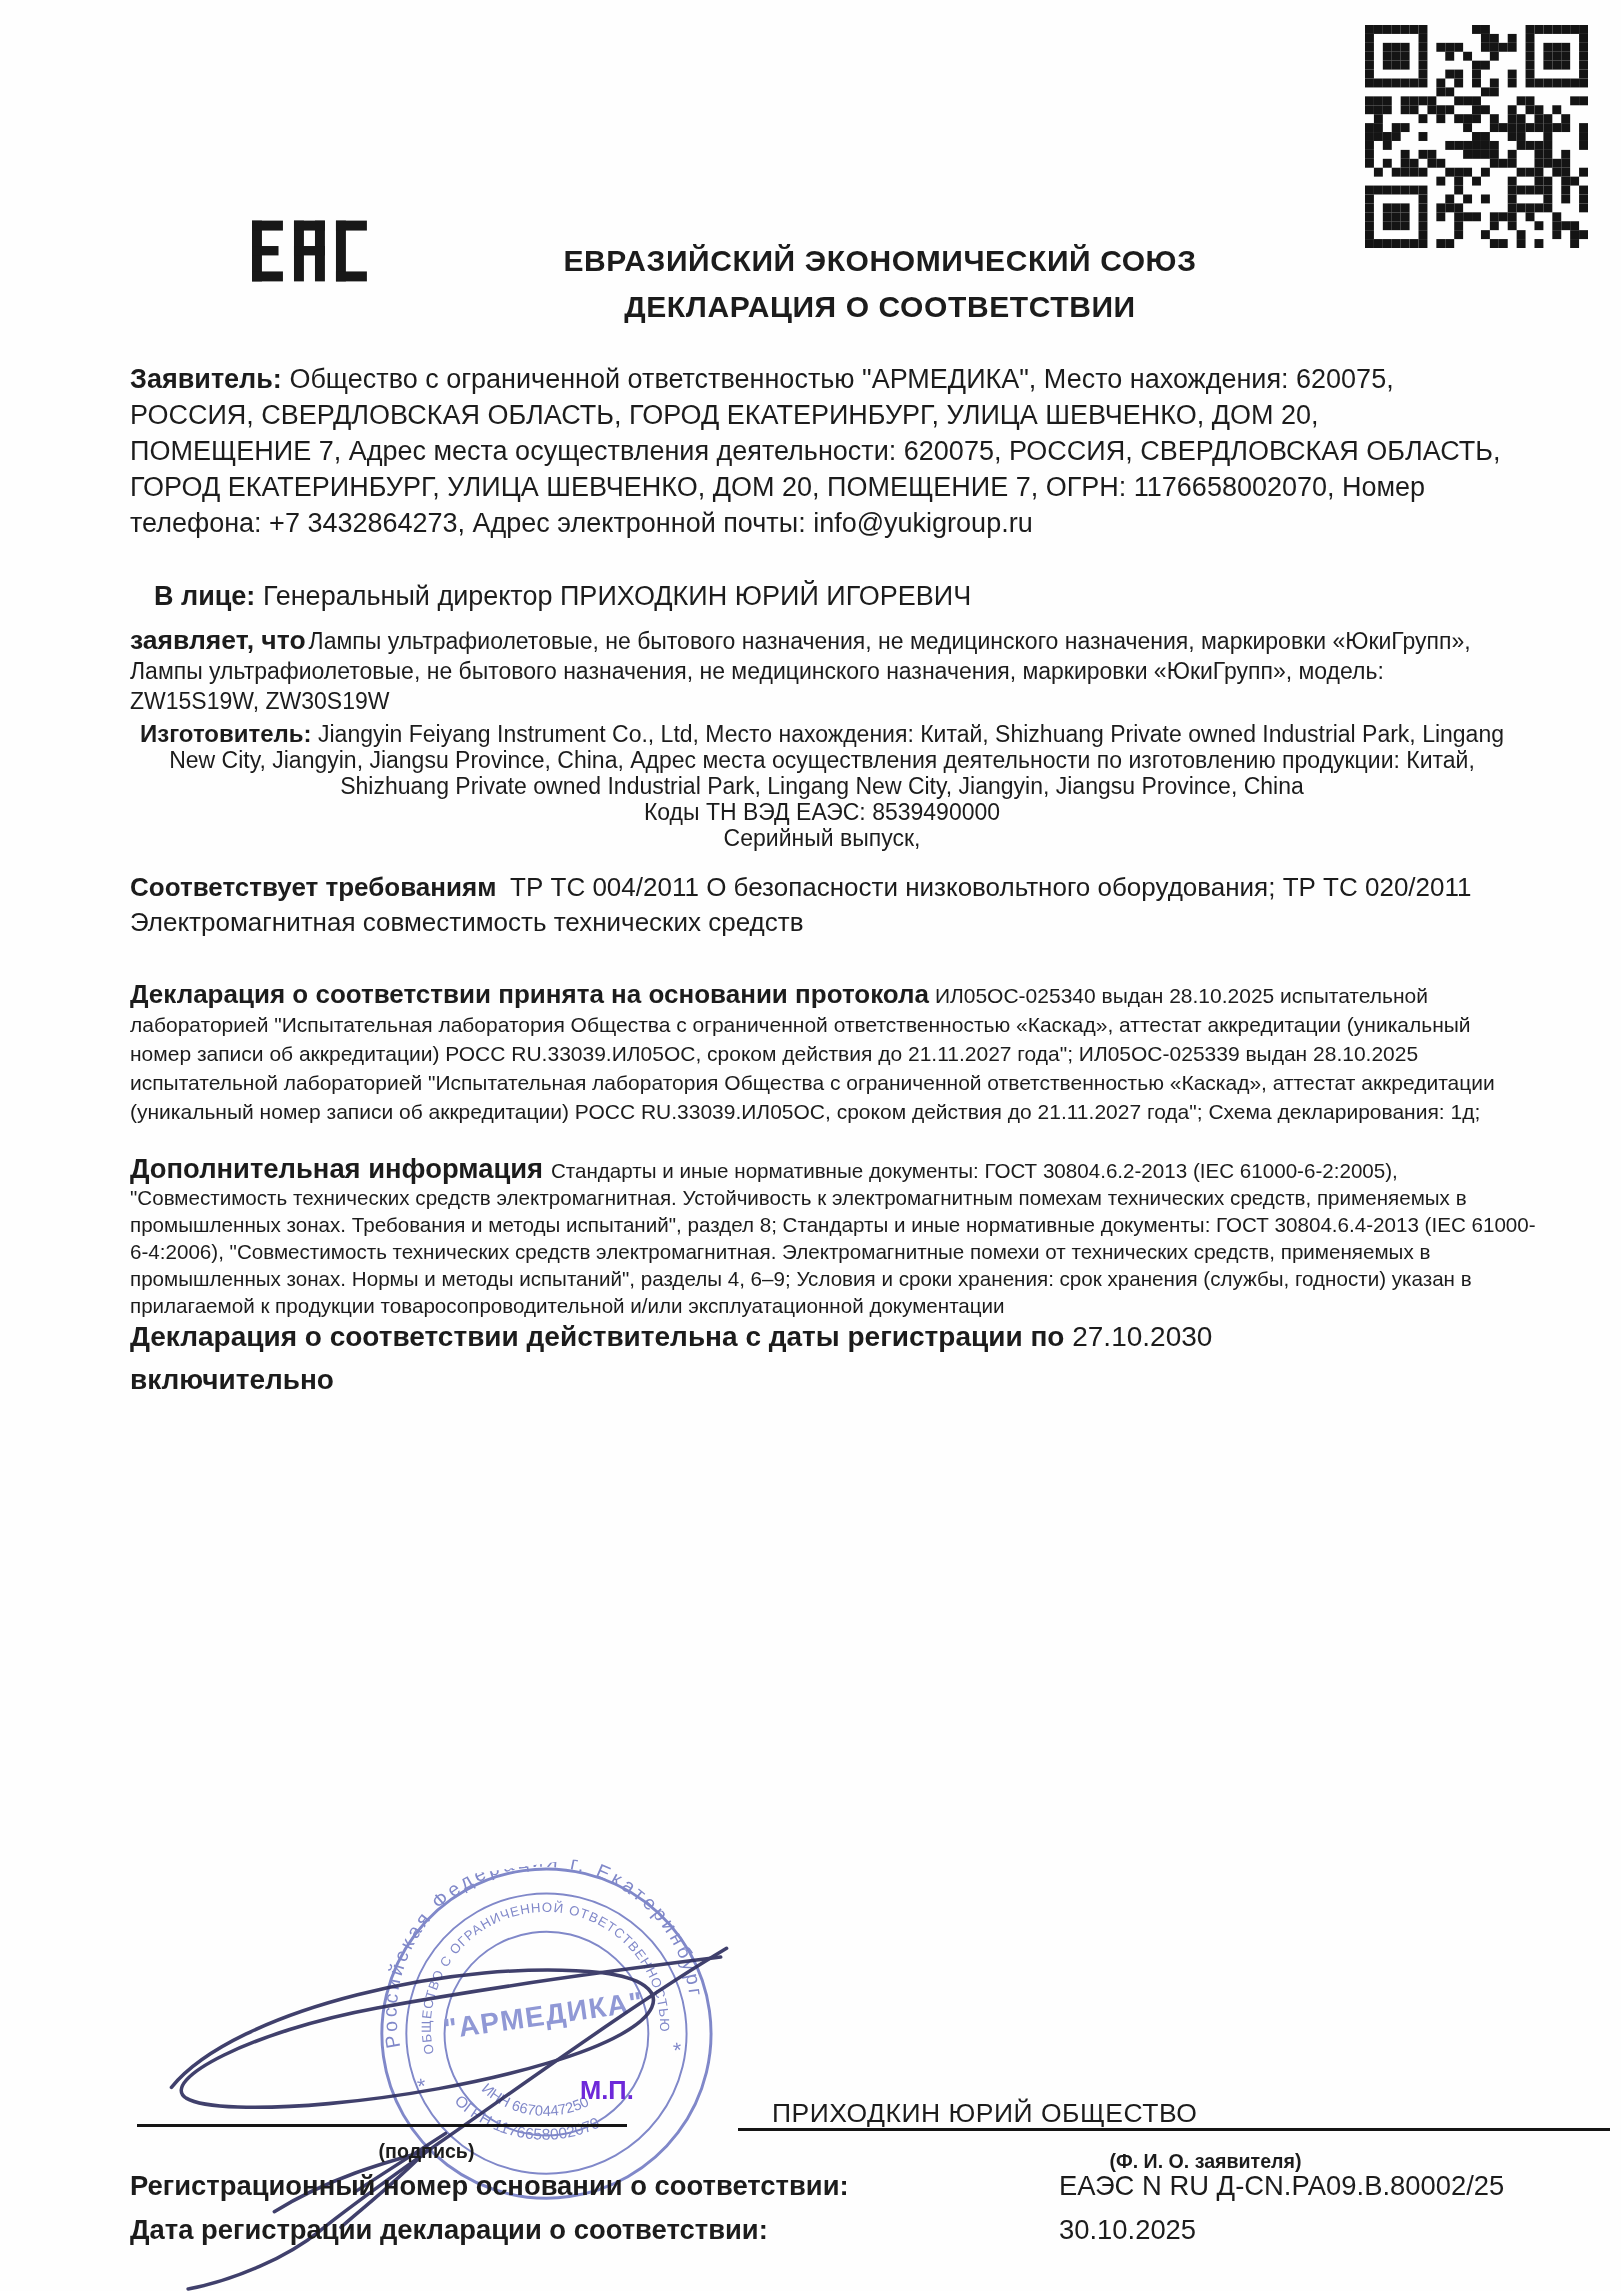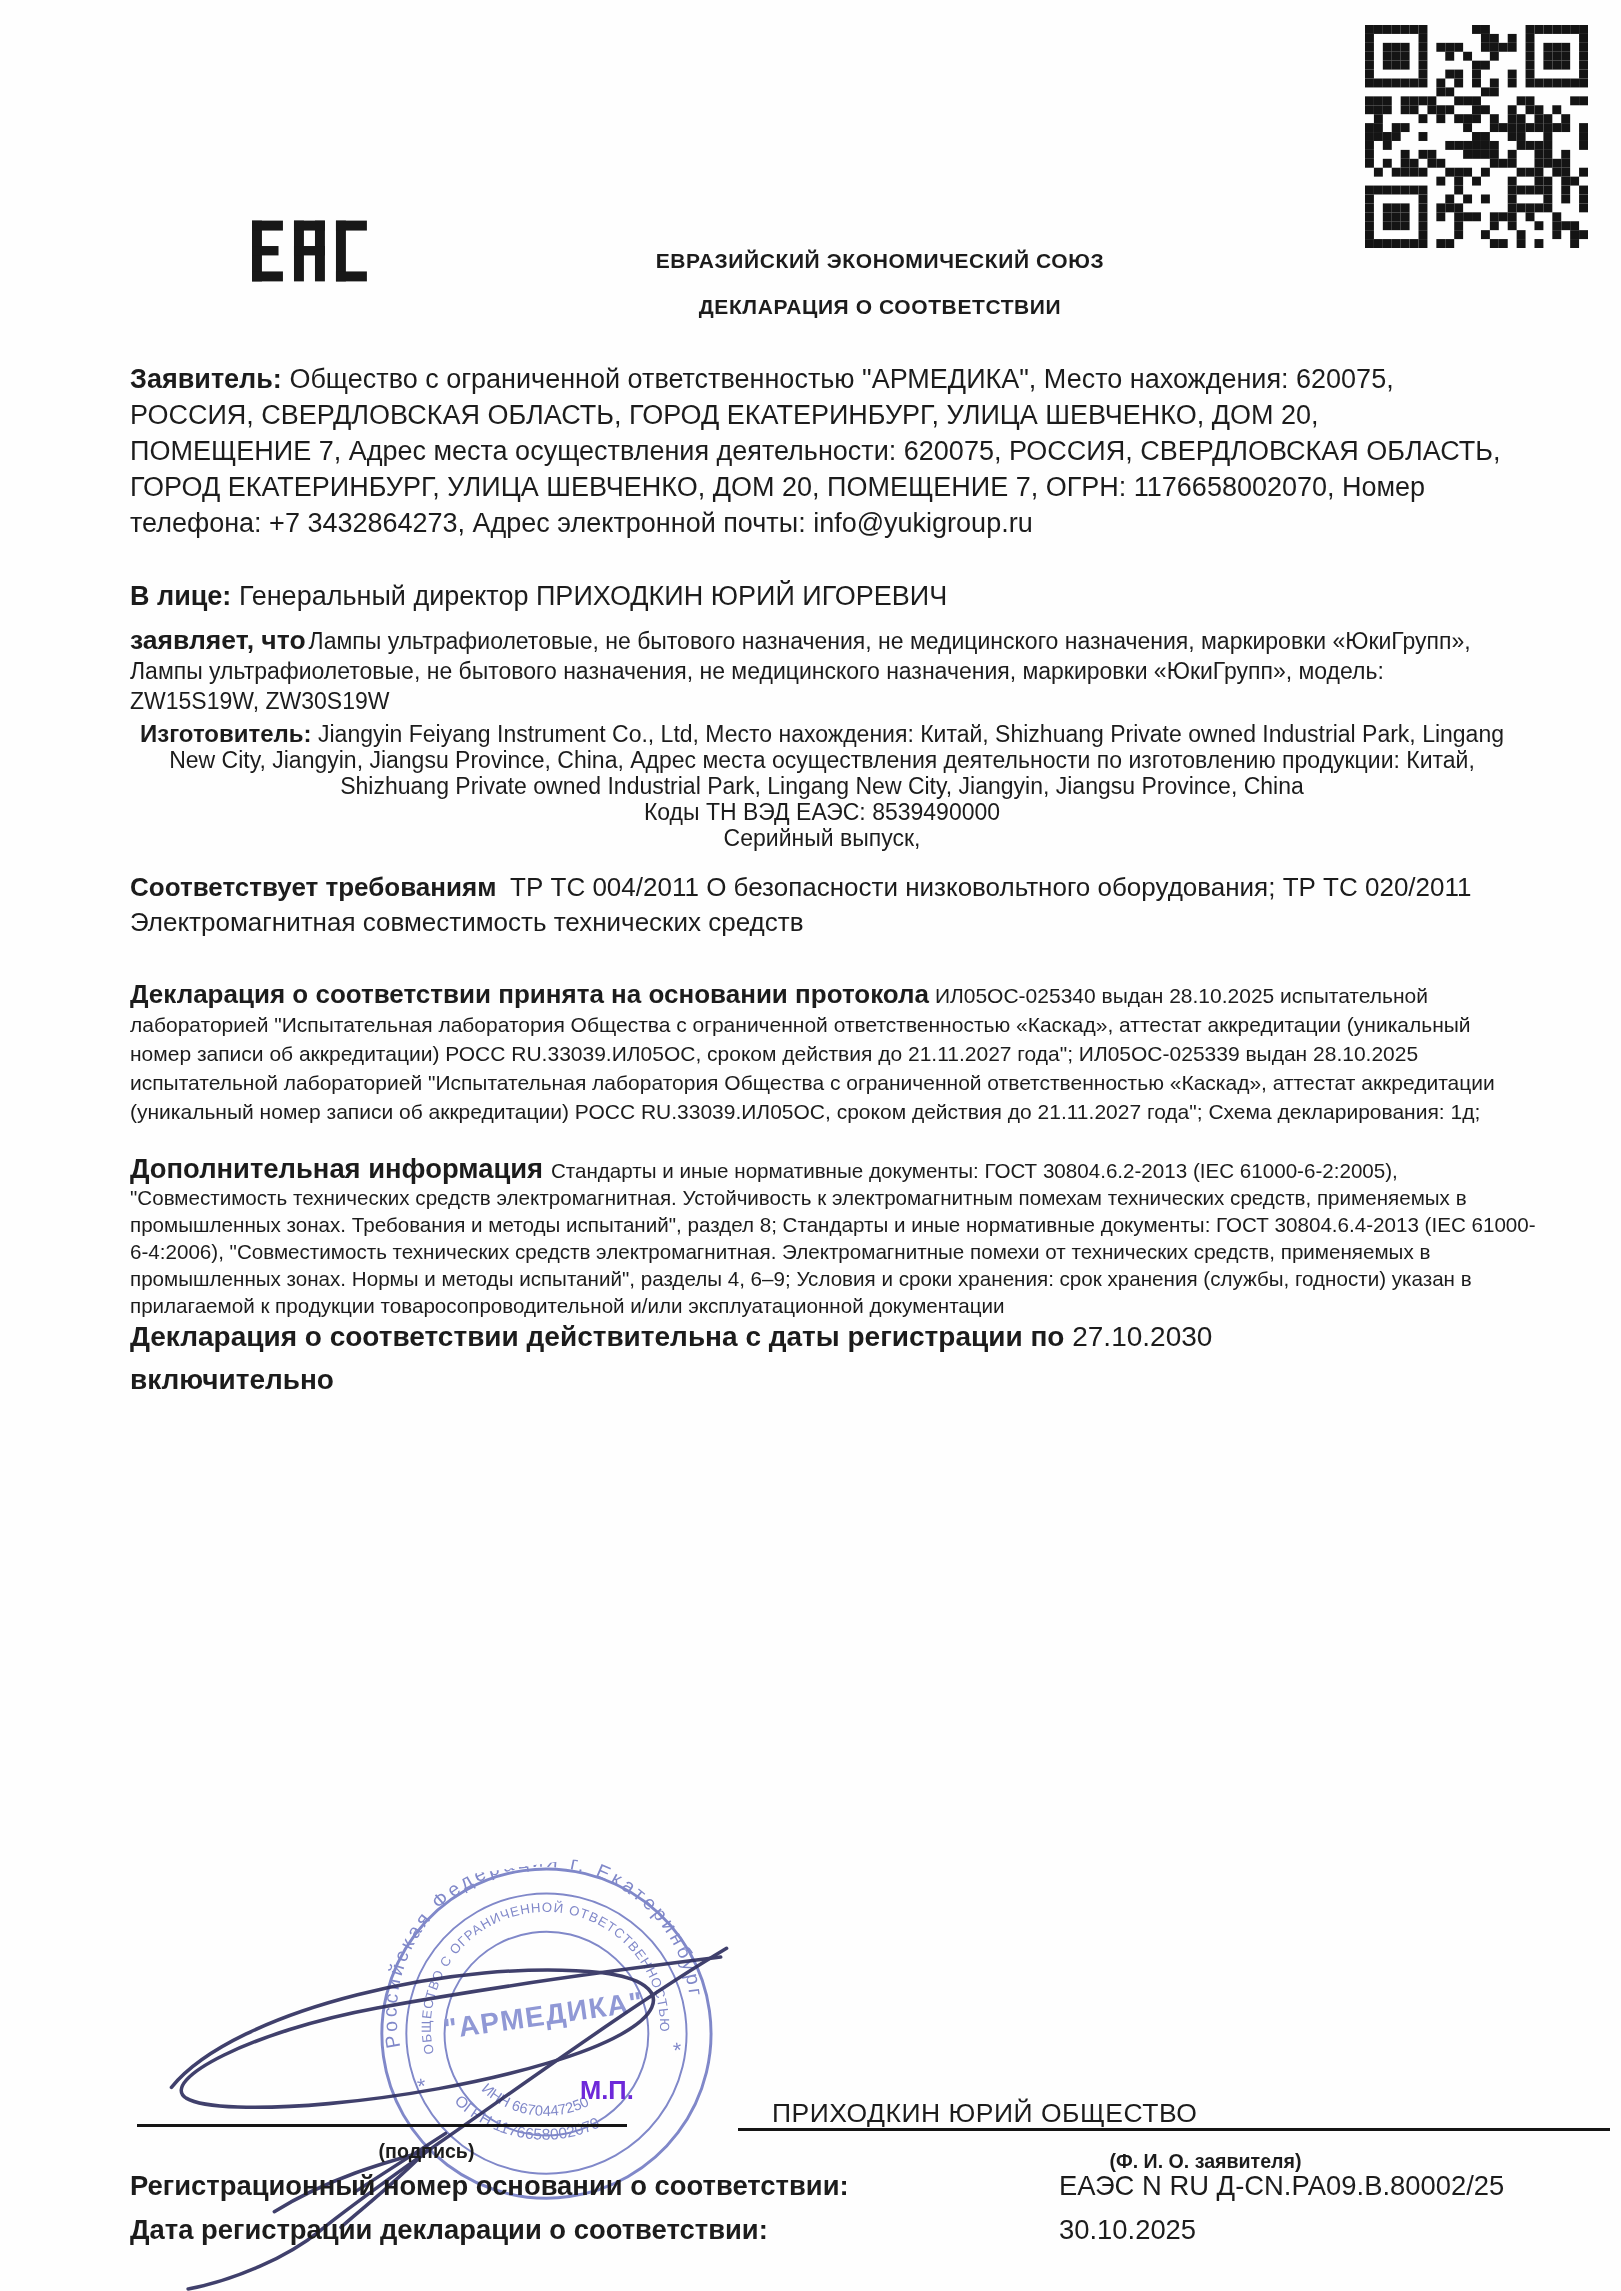--- a/index.html
+++ b/index.html
@@ -10,25 +10,25 @@
     background:#fefefe;
     font-family:"Liberation Sans",sans-serif;
     color:#1c1c1c;
     overflow:hidden;
   }
   .abs{position:absolute;}
   
   .eac-logo{left:252px;top:196px;width:116px;height:110px;}
   .qr{left:1365px;top:24.5px;width:223px;height:223px;}
   .titles{left:412px;top:238px;width:936px;text-align:center;}
-  .title-line{font-weight:bold;font-size:21px;letter-spacing:0.6px;line-height:46px;white-space:nowrap;}
+  .title-line{font-weight:bold;font-size:30px;letter-spacing:0.6px;line-height:46px;white-space:nowrap;}
   
   .para{left:130px;margin:0;}
   .p-applicant{top:361px;width:1377px;font-size:27px;line-height:36px;}
-  .p-person{top:578px;width:1377px;font-size:27px;line-height:36px;}
+  .p-person{top:578px;width:1377px;font-size:27px;line-height:36px;margin-left:24px;}
   .p-declares{top:625px;width:1372px;font-size:23px;line-height:30px;}
   .p-declares b{font-size:26.5px;margin-right:3px;}
   .p-manufacturer{top:721px;width:1384px;font-size:23px;line-height:26px;text-align:center;}
   .p-manufacturer b{font-size:24px;}
   .p-compliance{top:870px;width:1384px;font-size:26px;line-height:35px;}
   .p-compliance b{margin-right:13.7px;}
   .p-basis{top:980px;width:1390px;font-size:21px;line-height:29px;}
   .p-basis b{font-size:26px;}
   .p-additional{top:1155px;width:1406px;font-size:20.6px;line-height:27px;}
   .p-additional b{font-size:27.4px;margin-right:7.8px;}

